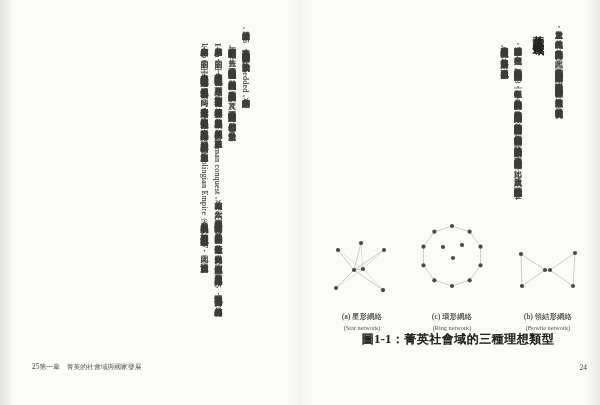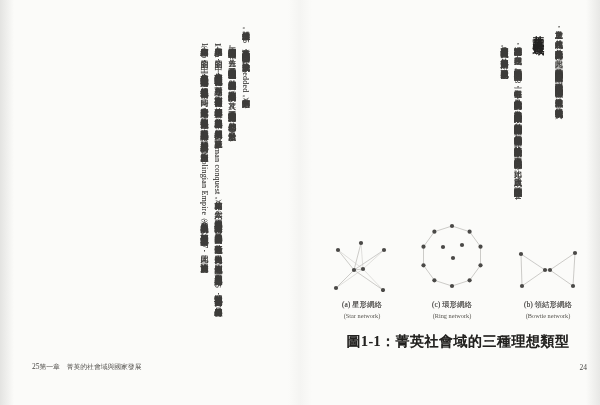--- a/index.html
+++ b/index.html
@@ -47,25 +47,25 @@
     margin:0 7px;
     padding-top:3px;
     letter-spacing:1.5px;
   }
 
   
   .figure{position:absolute;top:220px;left:28px;width:260px;z-index:2;}
   .diagrams{display:flex;align-items:flex-end;justify-content:space-between;}
   .diagram{display:flex;flex-direction:column;align-items:center;}
   .diagram svg{display:block;}
-  .dg-label-zh{font-size:7.5px;color:#3a3937;margin-top:8px;white-space:nowrap;text-shadow:0 0 .4px rgba(80,78,75,.5);}
+  .dg-label-zh{font-size:7.5px;color:#3a3937;margin-top:20px;white-space:nowrap;text-shadow:0 0 .4px rgba(80,78,75,.5);}
   .dg-label-en{font-size:6.3px;color:#57554f;margin-top:2px;white-space:nowrap;}
   .fig-caption{
-    text-align:center;font-weight:bold;font-size:14px;color:#232220;
-    margin-top:14px;letter-spacing:.5px;text-shadow:0 0 .4px rgba(70,68,65,.5);
+    text-align:center;font-weight:bold;font-size:12px;color:#232220;
+    letter-spacing:.5px;text-shadow:0 0 .4px rgba(70,68,65,.5);
   }
 
   
   .lp-footer{
     position:absolute;left:32px;bottom:33px;display:flex;align-items:baseline;gap:0;
     font-size:6.8px;color:#504e4a;z-index:2;
   }
   .lp-footer .pnum{font-size:7.5px;color:#484643;}
   .rp-pagenum{
     position:absolute;right:13px;bottom:33px;font-size:7.5px;color:#484643;z-index:2;

